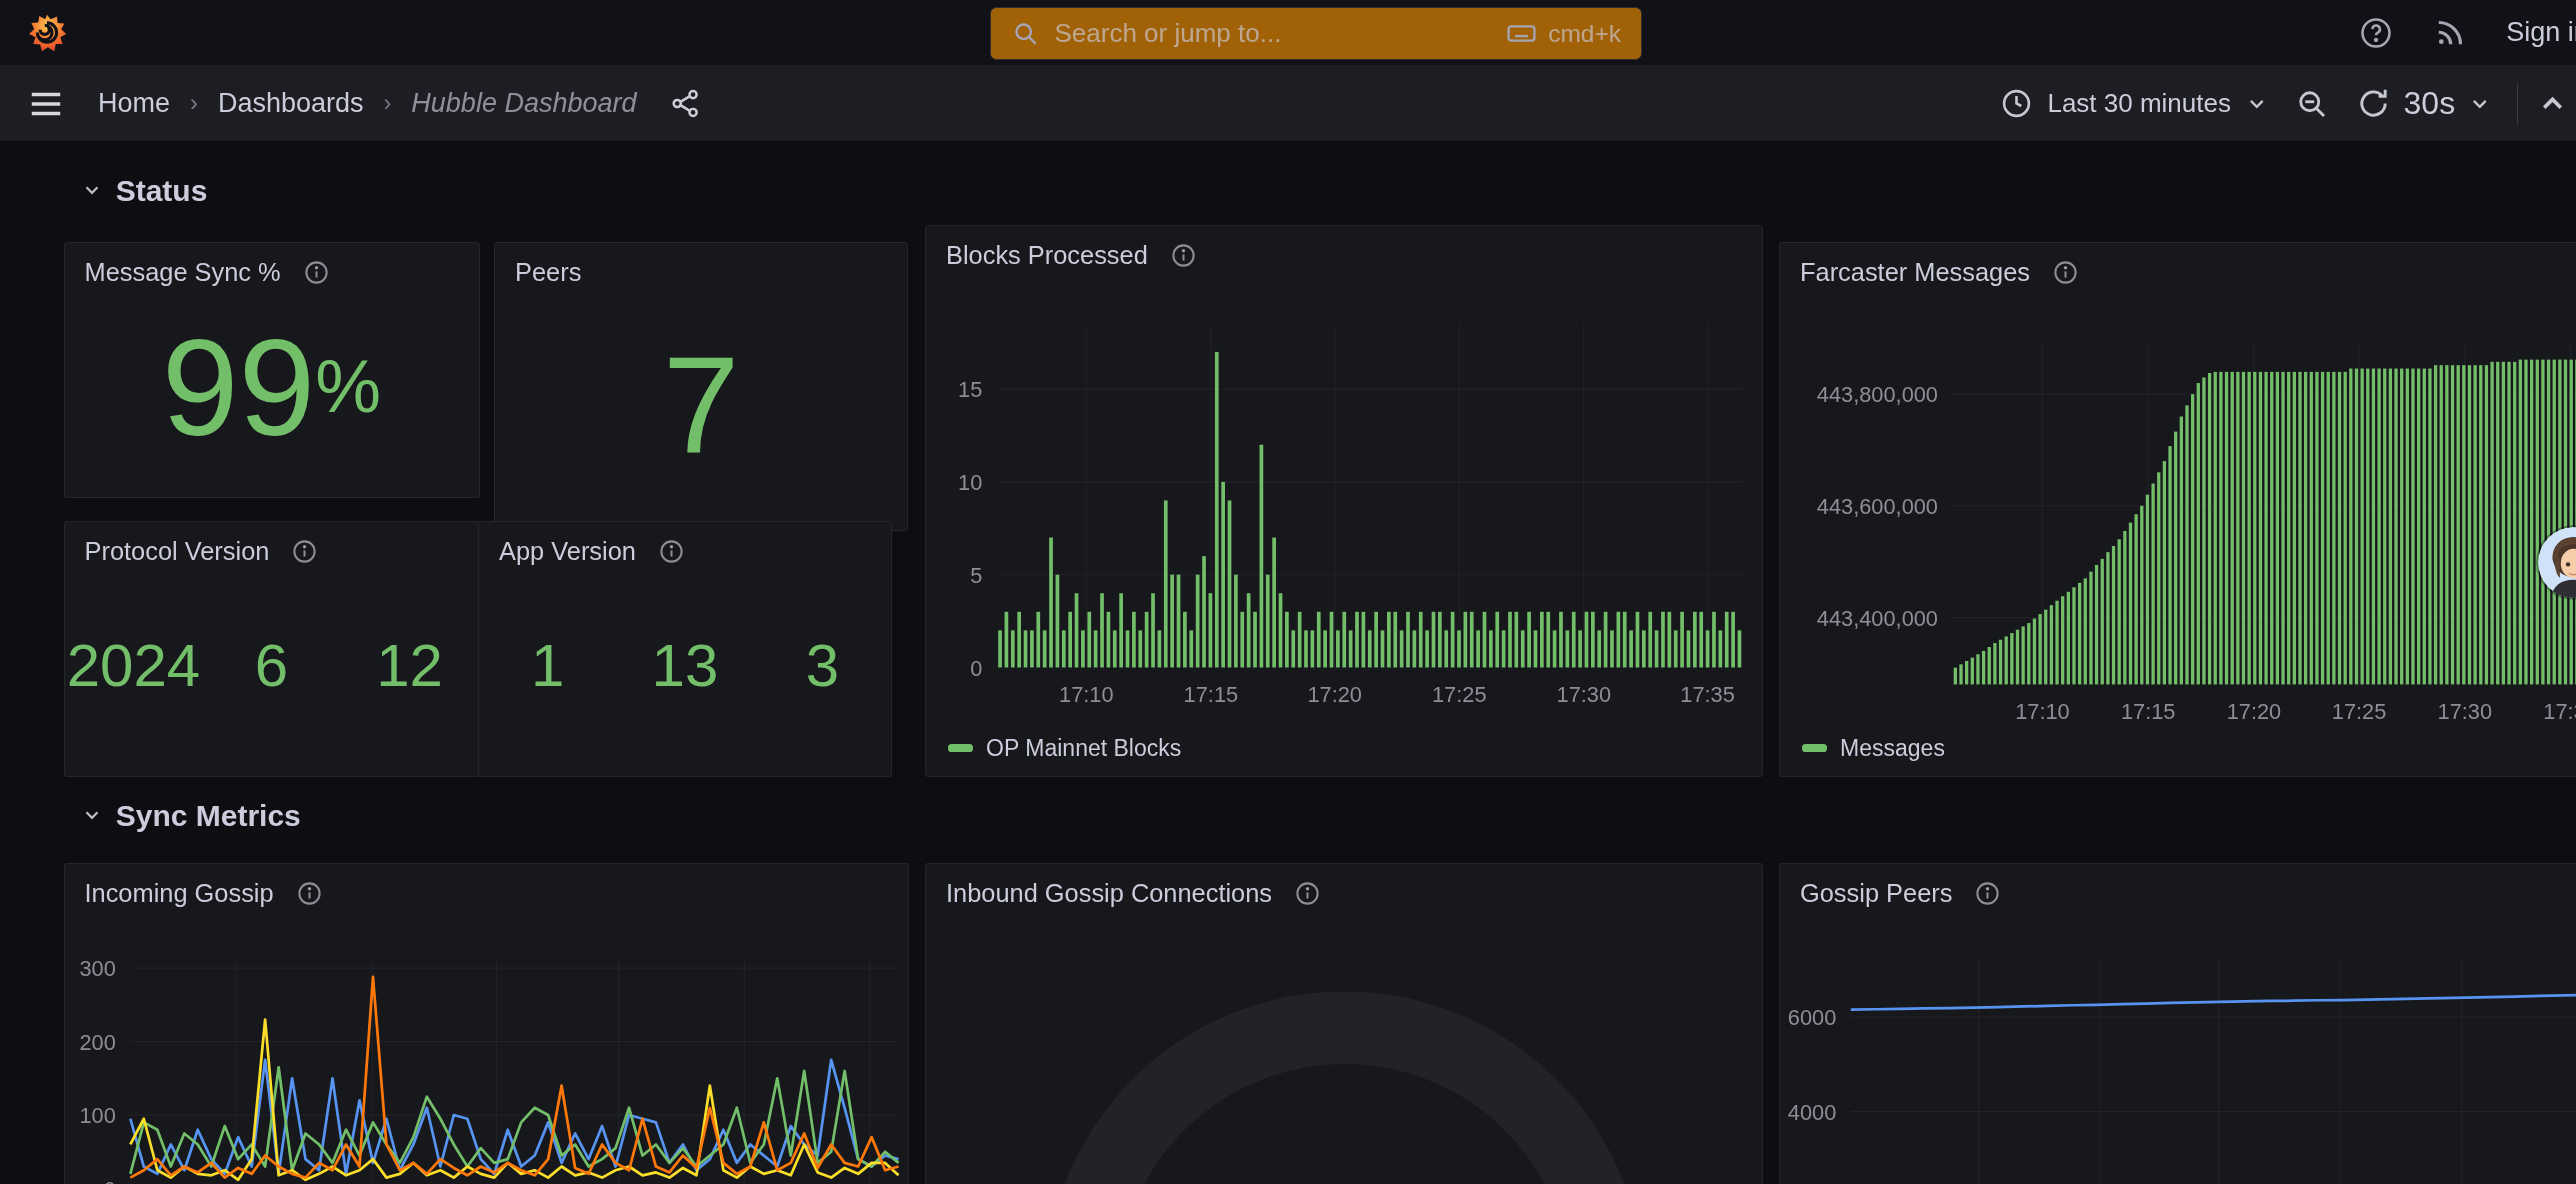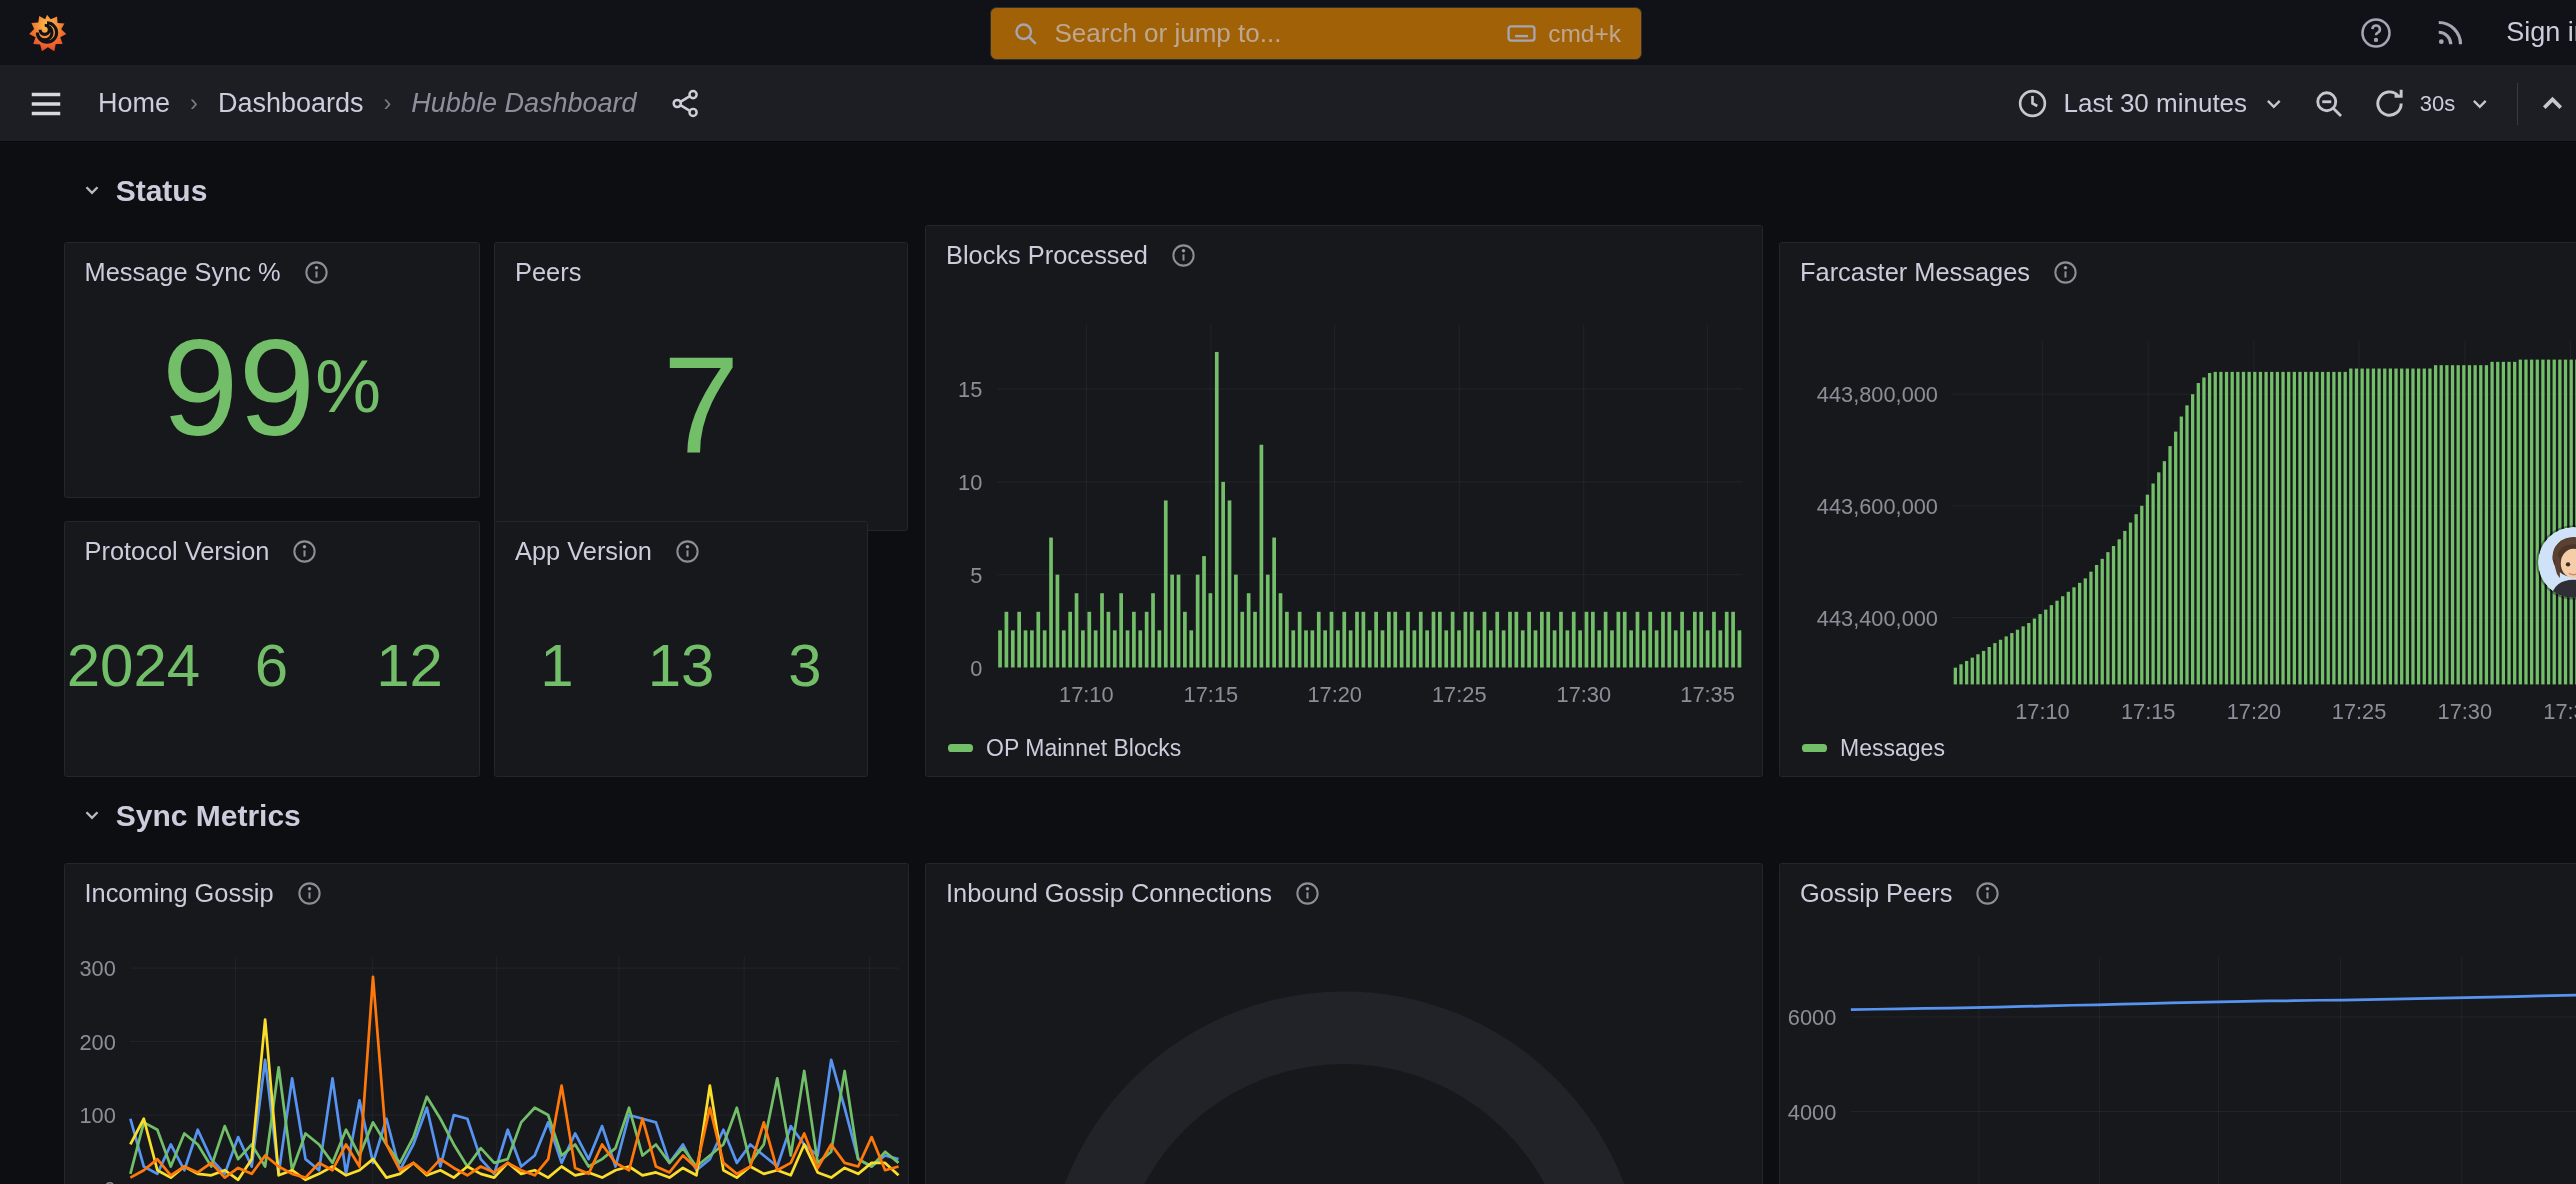--- a/index.html
+++ b/index.html
@@ -28,21 +28,21 @@
   .burger{ position:absolute; left:27px; top:20px; color:#d8d9df; }
   .breadcrumb{ position:absolute; left:98px; top:0; height:77px; display:flex; align-items:center; gap:20px; font-size:27px; }
   .crumb{ color:var(--text); white-space:nowrap; }
   .crumb.current{ color:var(--text2);font-style:italic; }
   .crumb-sep{ color:#7a7b85; font-size:23.6px; }
   .share-btn{ color:#cdced6; margin-left:12.7px; display:flex; }
   .sub-right{ position:absolute; right:0; top:0; height:77px; display:flex; align-items:center; }
   .timepicker{ display:flex; align-items:center; gap:14.5px; font-size:26px; color:var(--text); padding-right:25.4px; }
   .ctrl{ display:flex; align-items:center; color:#c6c7cf; }
   .gap28{ width:25.4px; }
-  .refresh-group{ display:flex; align-items:center; gap:12.7px; font-size:22px; color:var(--text); }
+  .refresh-group{ display:flex; align-items:center; gap:12.7px; font-size:32px; color:var(--text); }
   .vdivider{ width:0.9px; height:42px; background:#3a3b42; margin:0 18px 0 25.4px; }
 
   .canvas{ position:absolute; left:0; top:143px; width:2576px; height:1042px; background:var(--canvas);margin-left:39px; }
   .section-head{ position:absolute; display:flex; align-items:center; gap:12.7px; color:var(--text); }
   .section-head .chev{ color:#b9bac4; }
   .section-title{ font-size:30px; font-weight:600; }
 
   .panel{ position:absolute; background:var(--panel); border:0.9px solid var(--panel-border); border-radius:2.7px; }
   .panel-header{ position:absolute; left:20px; top:14.5px; right:14.5px; display:flex; align-items:center; gap:22px; }
   .panel-title{ font-size:25.4px; font-weight:500; color:var(--text); white-space:nowrap; }
@@ -565,21 +565,21 @@
         </svg>
       </span>
     </div>
     <div class="stat-row">
       <span class="stat-cell">2024</span>
       <span class="stat-cell">6</span>
       <span class="stat-cell">12</span>
     </div>
   </div>
 
-  <div class="panel" style="left:455px; top:378px; width:374px; height:256px;">
+  <div class="panel" style="left:439px; top:378px; width:414px; height:256px;">
     <div class="panel-header">
       <span class="panel-title">App Version</span>
       <span class="info-ic">
         <svg width="27" height="27" viewBox="0 0 24 24" fill="none" stroke="currentColor" stroke-width="1.8">
           <circle cx="12" cy="12" r="9"></circle>
             <line x1="12" y1="11" x2="12" y2="16.5"></line>
             <circle cx="12" cy="7.8" r="0.7" fill="currentColor"></circle>
         </svg>
       </span>
     </div>

